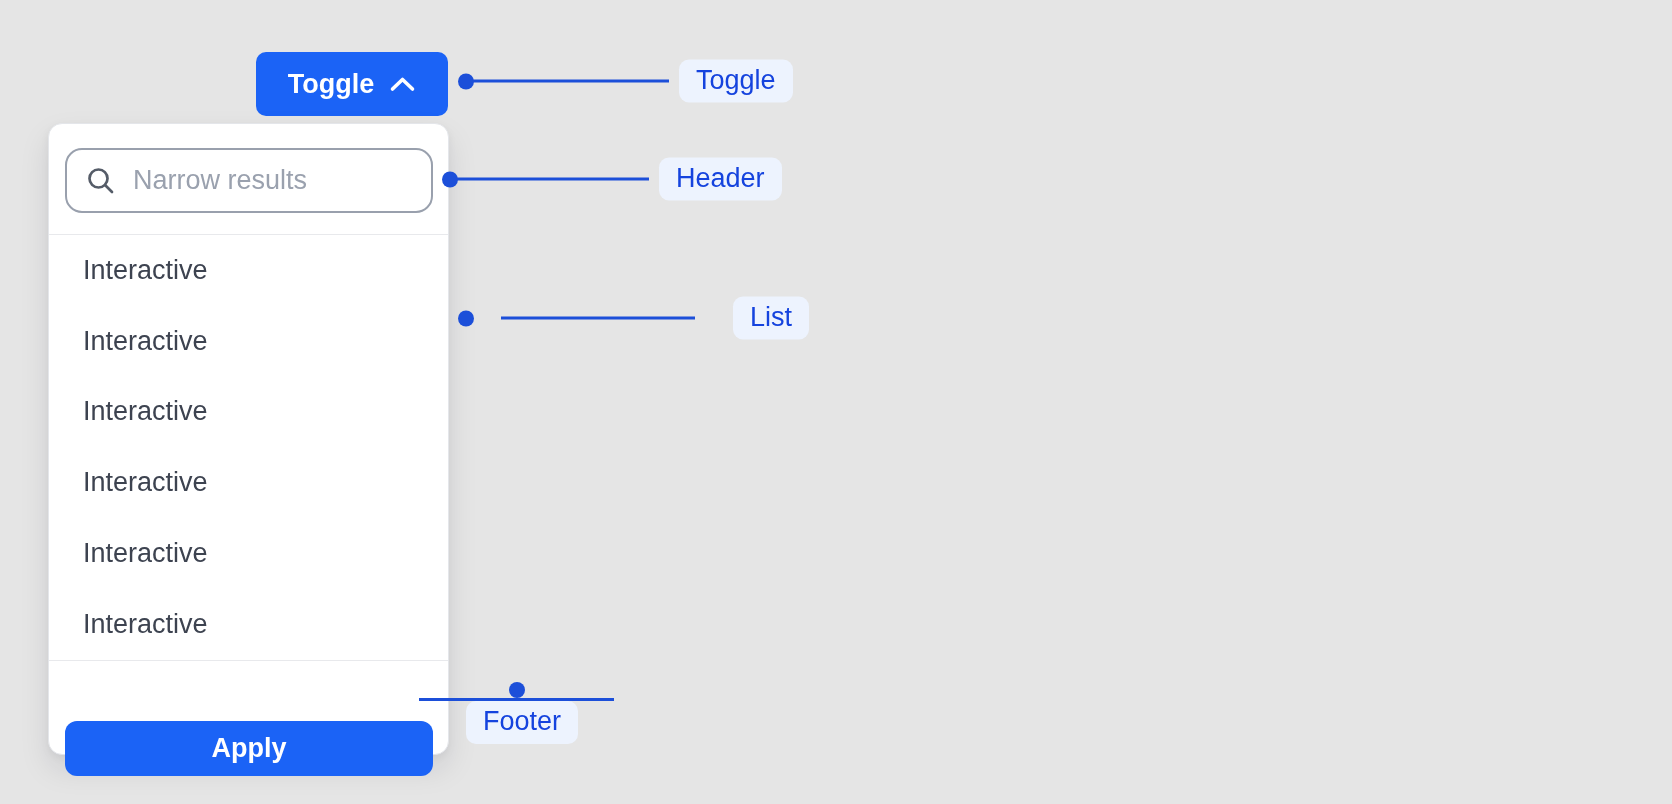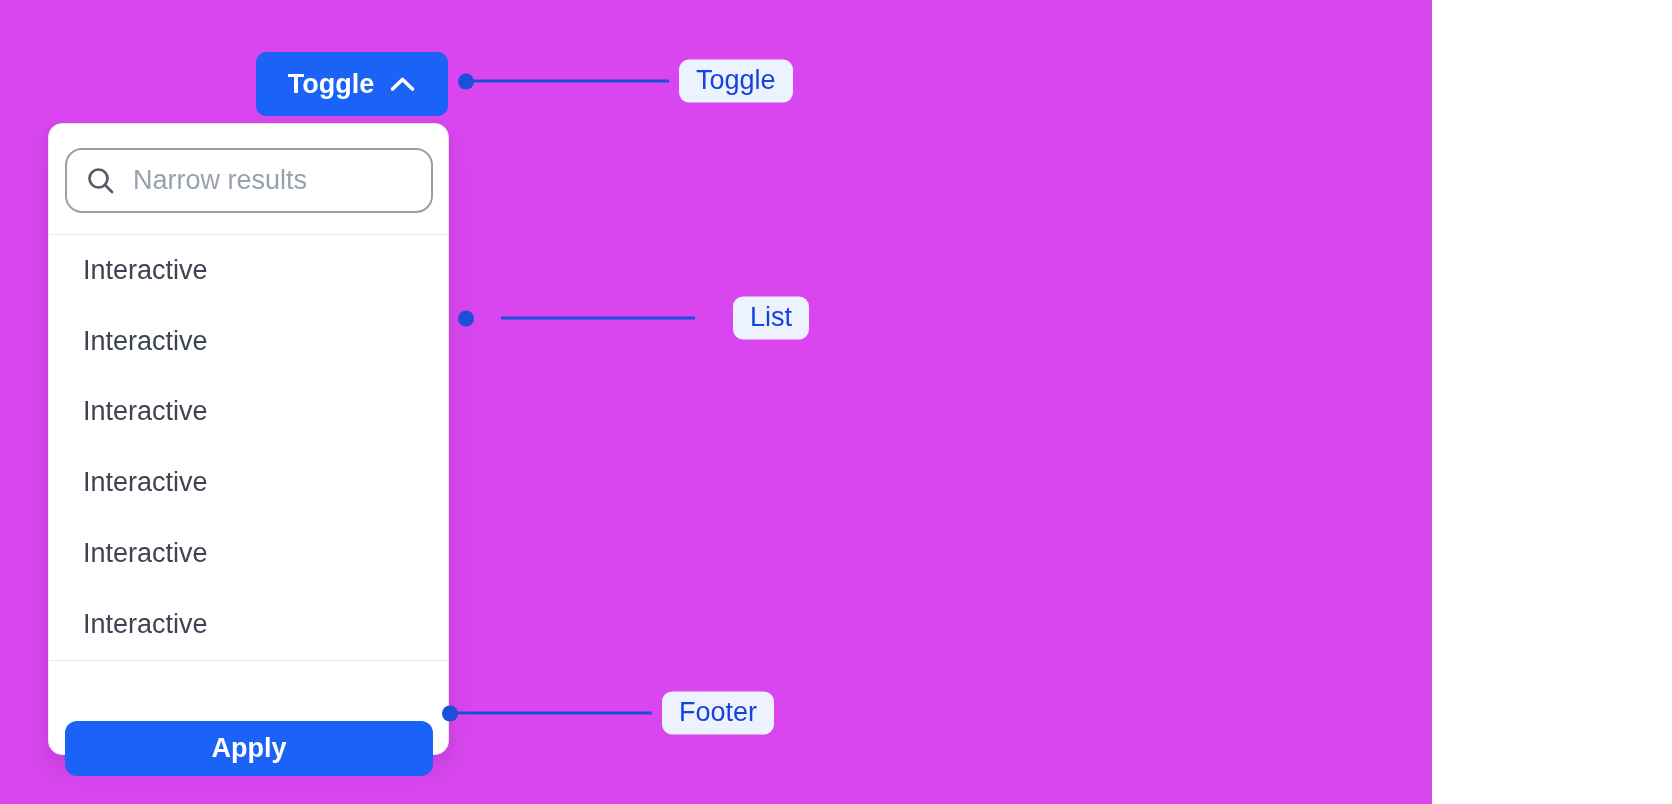--- a/index.html
+++ b/index.html
@@ -1,17 +1,17 @@
 <!DOCTYPE html>
 <html><head>
 <meta charset="utf-8">
 <style>
   html, body { margin:0; padding:0; background:#ffffff; }
   body { font-family:"Liberation Sans", sans-serif; }
-  .canvas { position:relative; width:1432px; height:804px; background:#d946ef; overflow:hidden; }
+  .canvas { position:relative; width:1672px; height:804px; background:#e5e5e5; overflow:hidden; }
 
   
   .toggle-btn {
     position:absolute; left:256px; top:52px; width:192px; height:64px;
     background:#1B63F6; color:#ffffff; border:none; border-radius:10px;
     font-family:"Liberation Sans", sans-serif; font-size:27px; font-weight:600;
     display:flex; align-items:center; justify-content:center; gap:15px; cursor:pointer;
   }
 
   
@@ -56,21 +56,21 @@
     margin-left:10px; background:#EDF3FE; color:#1543DE;
     font-size:27px; font-weight:500; line-height:1;
     padding:7px 17px 9px; border-radius:10px; white-space:nowrap;
   }
   .anno-toggle { left:458px; top:81px; }
   .anno-toggle .anno-line { width:196px; }
   .anno-header { left:442px; top:179px; }
   .anno-header .anno-line { width:192px; }
   .anno-list { left:458px; top:318px;gap:28px; }
   .anno-list .anno-line { width:194px; }
-  .anno-footer { left:442px; top:713px; }
+  .anno-footer { left:420px; top:713px;flex-direction:column; }
   .anno-footer .anno-line { width:195px; }
 </style>
 </head>
 <body>
 
 <div class="canvas">
 
   <button class="toggle-btn">
     <span>Toggle</span>
     <span style="display:flex;">
@@ -108,20 +108,25 @@
     </div>
 
   </div>
 
   <div class="anno anno-toggle">
     <span class="anno-dot"></span>
     <span class="anno-line"></span>
     <span class="anno-pill">Toggle</span>
   </div>
 
+  <div class="anno anno-header">
+    <span class="anno-dot"></span>
+    <span class="anno-line"></span>
+    <span class="anno-pill">Header</span>
+  </div>
 
   <div class="anno anno-list">
     <span class="anno-dot"></span>
     <span class="anno-line"></span>
     <span class="anno-pill">List</span>
   </div>
 
   <div class="anno anno-footer">
     <span class="anno-dot"></span>
     <span class="anno-line"></span>

